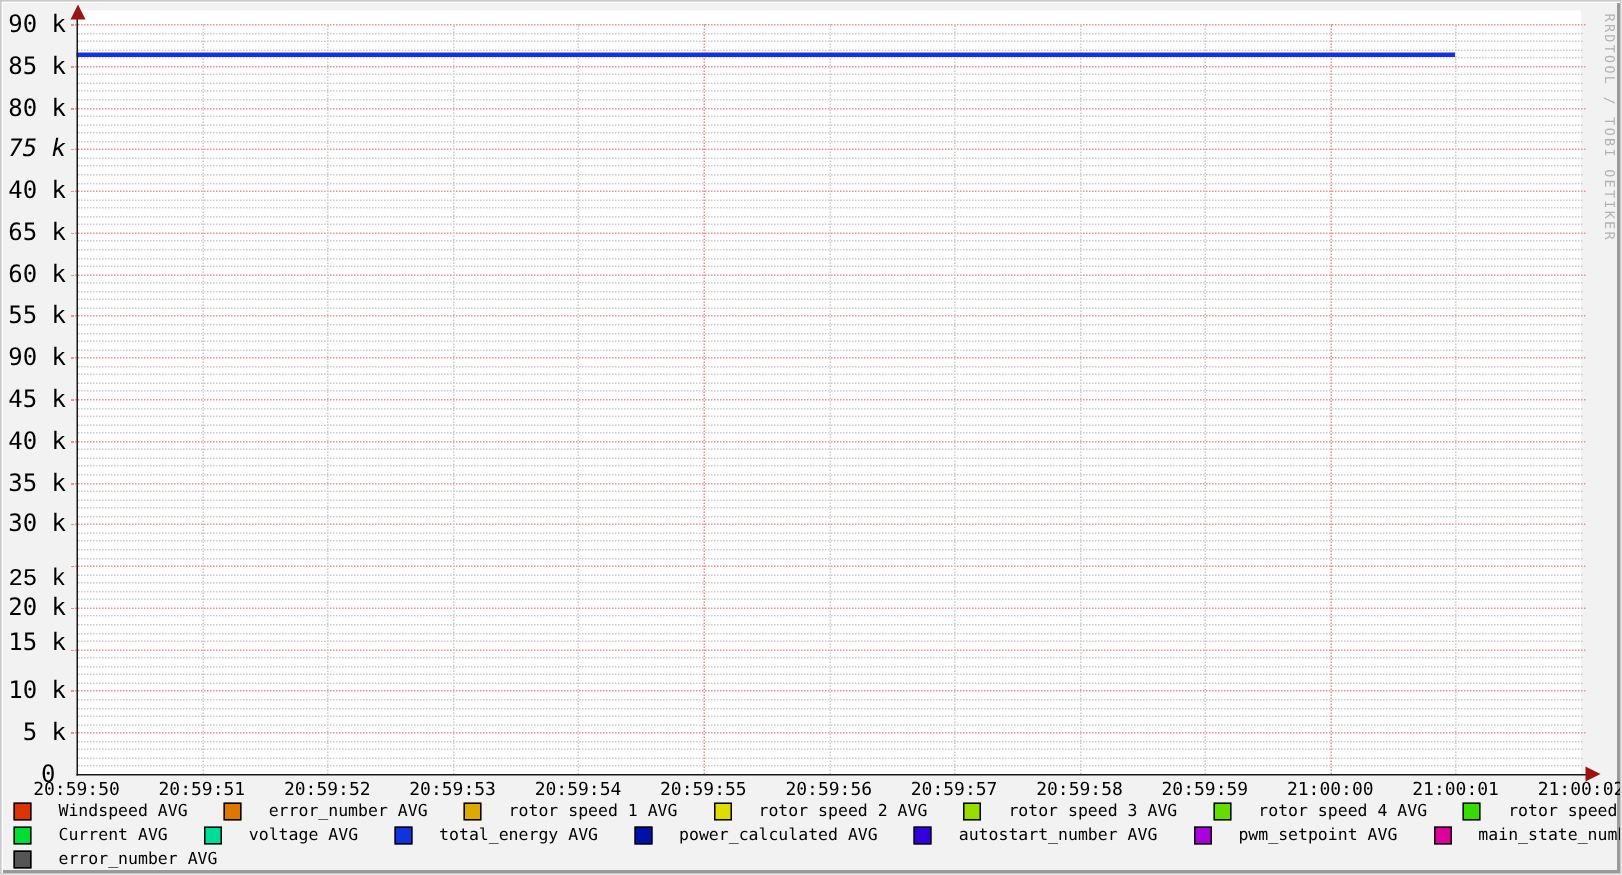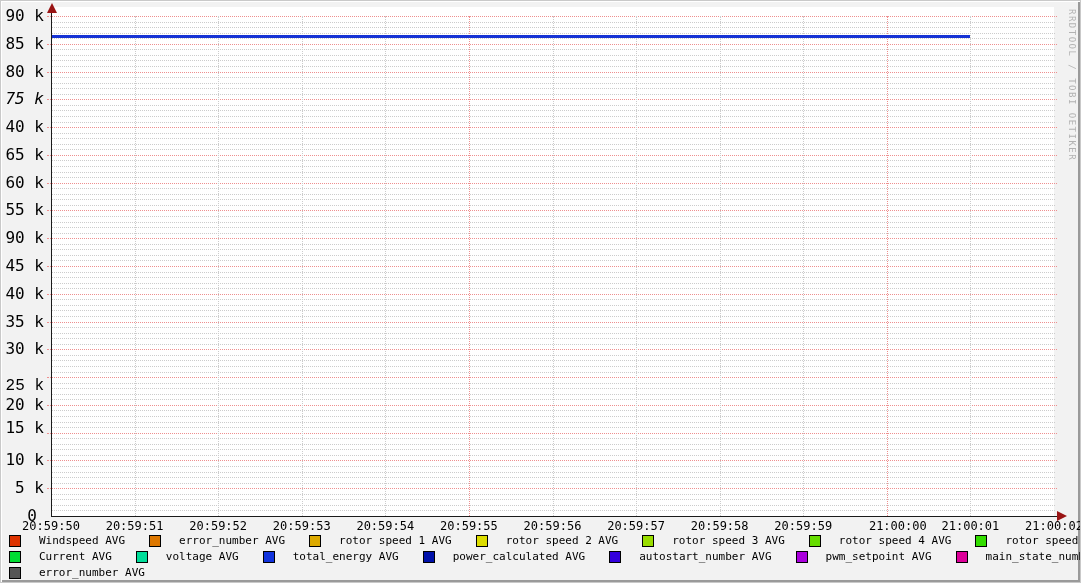--- a/index.html
+++ b/index.html
@@ -164,21 +164,21 @@
       <div class="xlab" style="left: 14px;">20:59:50</div>
       <div class="xlab" style="left: 97.5833px;">20:59:51</div>
       <div class="xlab" style="left: 181.167px;">20:59:52</div>
       <div class="xlab" style="left: 264.75px;">20:59:53</div>
       <div class="xlab" style="left: 348.333px;">20:59:54</div>
       <div class="xlab" style="left: 431.917px;">20:59:55</div>
       <div class="xlab" style="left: 515.5px;">20:59:56</div>
       <div class="xlab" style="left: 599.083px;">20:59:57</div>
       <div class="xlab" style="left: 682.667px;">20:59:58</div>
       <div class="xlab" style="left: 766.25px;">20:59:59</div>
-      <div class="xlab" style="left: 849.833px; margin-left: 11px;">21:00:00</div>
+      <div class="xlab" style="left: 849.833px;">21:00:00</div>
       <div class="xlab" style="left: 933.417px;">21:00:01</div>
       <div class="xlab" style="left: 1017px;">21:00:02</div>
     </div>
   <div id="serieslayer">
       <div class="series-line" style="left: 50px; top: 33.5px; width: 919.417px; height: 3px; background: rgb(22, 51, 213);"></div>
     </div>
   <div class="yaxis"></div>
   <div class="xaxis"></div>
   <div class="yarrow"></div>
   <div class="xarrow"></div>

